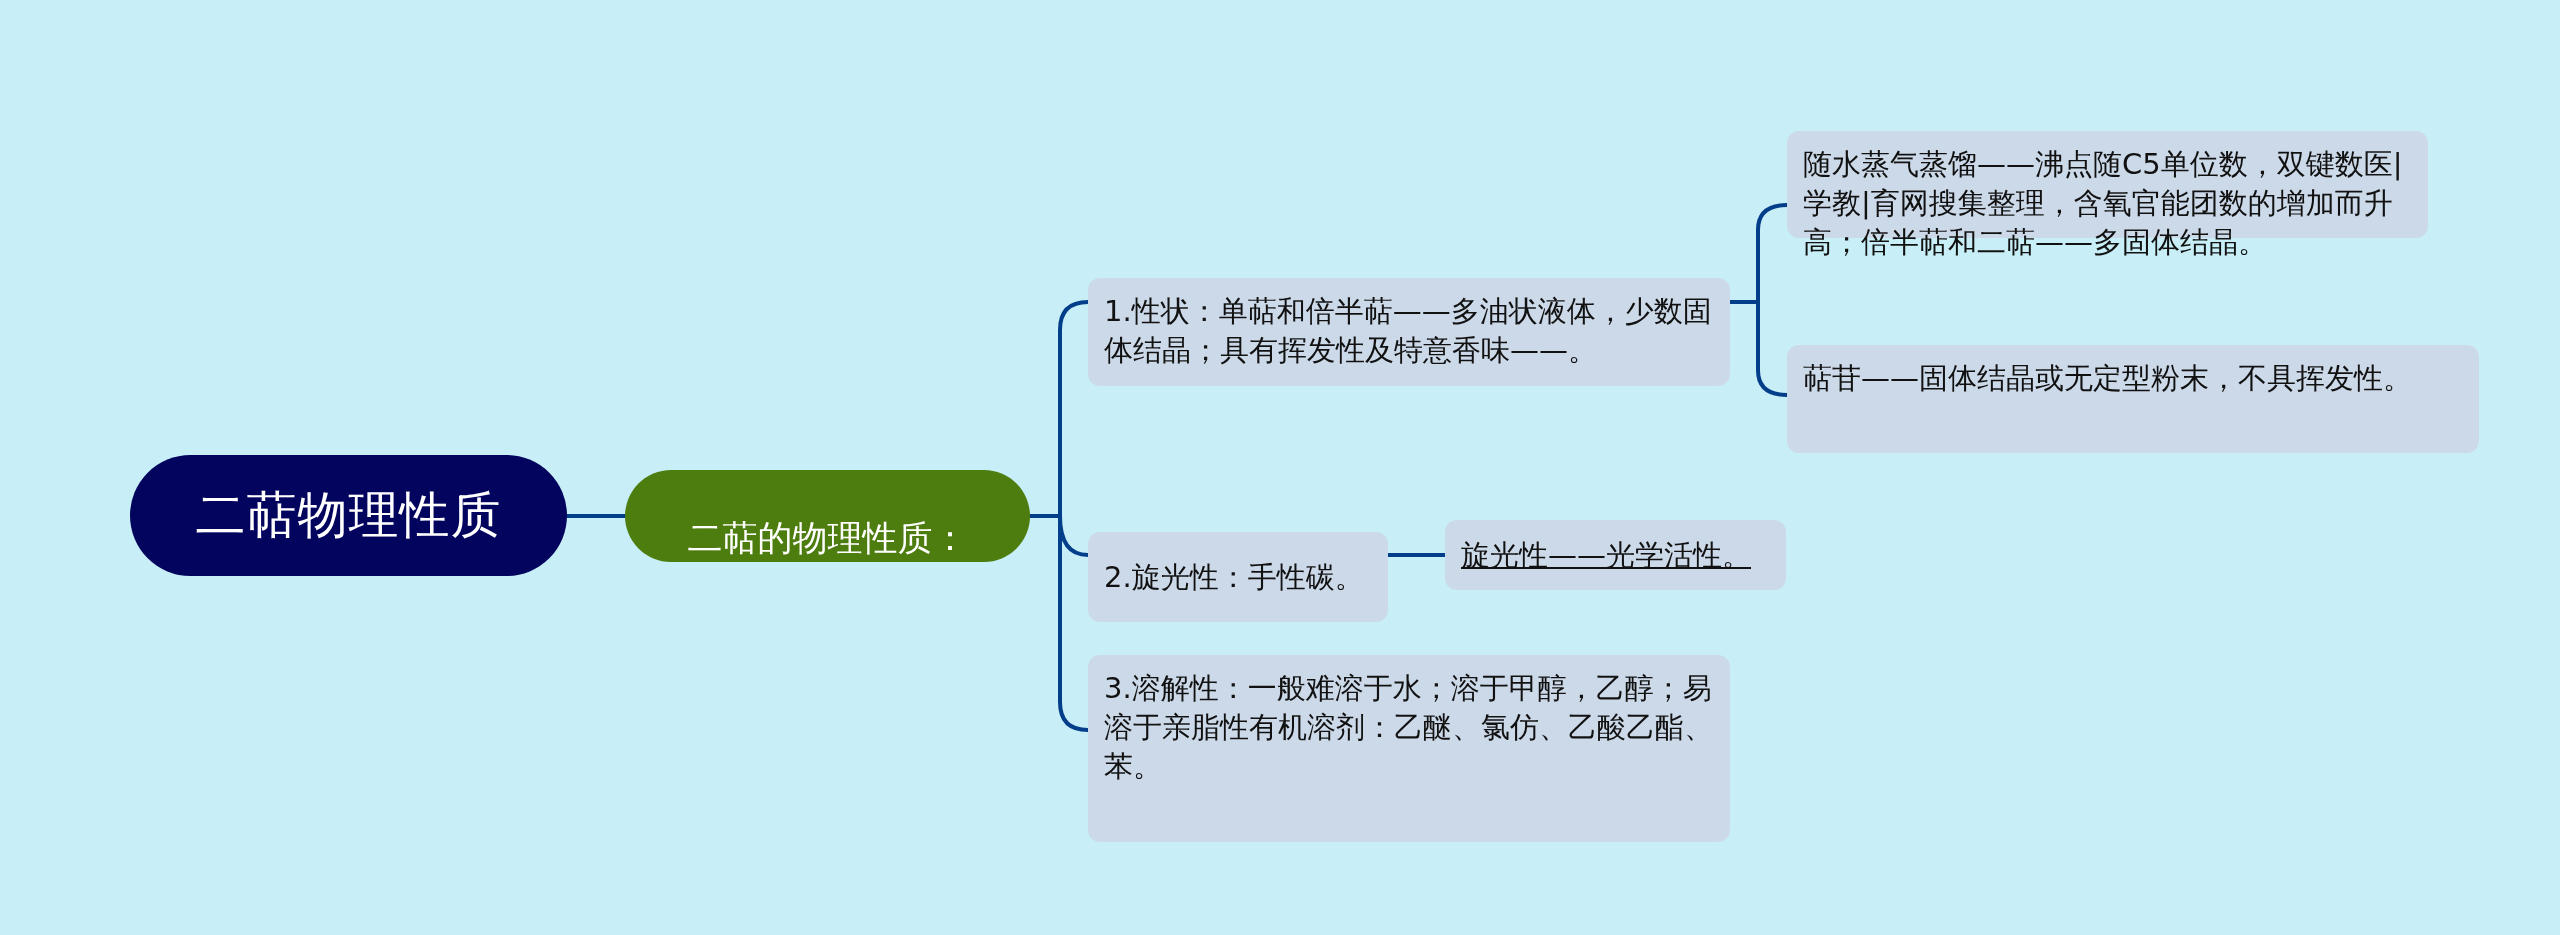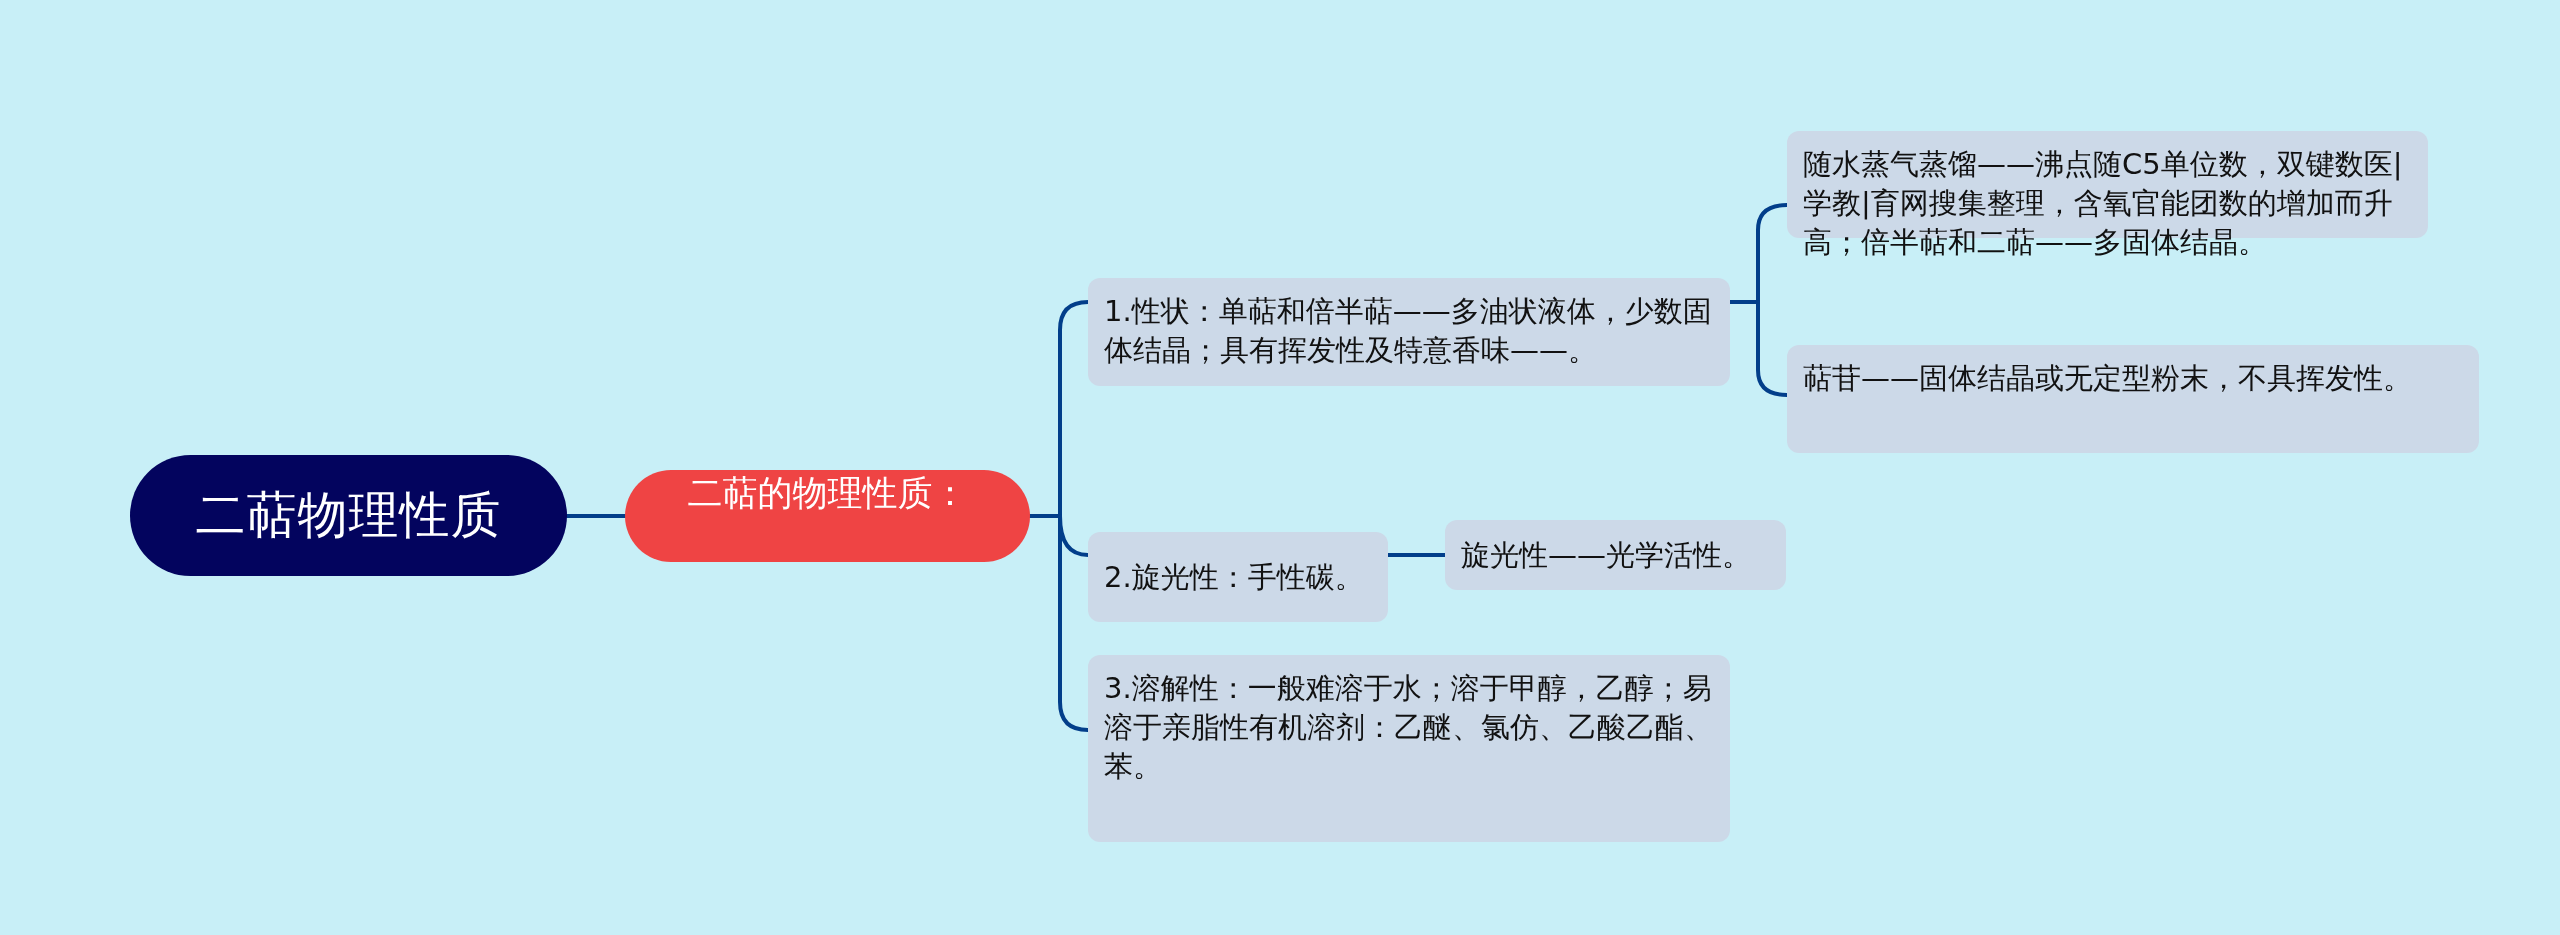--- a/index.html
+++ b/index.html
@@ -13,34 +13,34 @@
     .node { position: absolute; box-sizing: border-box; }
     .root {
       left: 130px; top: 455px; width: 437px; height: 121px;
       background: #03045e; border-radius: 61px;
       color: #fff; font-size: 50px;
       display: flex; align-items: center; justify-content: center;
       letter-spacing: 1px;
     }
     .main {
       left: 625px; top: 470px; width: 405px; height: 92px;
-      background: #ef4444; border-radius: 46px;
+      background: #4d7c0f; border-radius: 46px;
       color: #fff; font-size: 35px;
-      display: flex; align-items: flex-start; justify-content: center;
+      display: flex; align-items: flex-end; justify-content: center;
     }
     .leaf {
       background: #ccd9e8; border-radius: 12px;
       color: #111; font-size: 29px; line-height: 39px;
       padding: 14px 16px;
     }
     .n1 { left: 1088px; top: 248px; width: 642px; height: 108px; margin-top: 30px; }
     .n1a { left: 1787px; top: 131px; width: 641px; height: 107px; }
     .n1b { left: 1787px; top: 345px; width: 692px; height: 108px; }
     .n2 { left: 1088px; top: 532px; width: 300px; height: 90px; display:flex; align-items:center; padding-top:0; padding-bottom:0; }
-    .n2a { left: 1445px; top: 520px; width: 341px; height: 70px; display:flex; align-items:center; padding-top:0; padding-bottom:0; }
+    .n2a { left: 1445px; top: 520px; width: 341px; height: 70px; display:flex; align-items:center; padding-top:0; padding-bottom:0;text-decoration:underline; }
     .n3 { left: 1088px; top: 655px; width: 642px; height: 187px; }
     svg.lines { position: absolute; left: 0; top: 0; }
   </style>
 </head>
 <body>
 
 <svg class="lines" width="2560" height="935">
   <g fill="none" stroke="#023e8a" stroke-width="4" stroke-linecap="round">
 
     <line x1="567" y1="516" x2="625" y2="516"></line>

